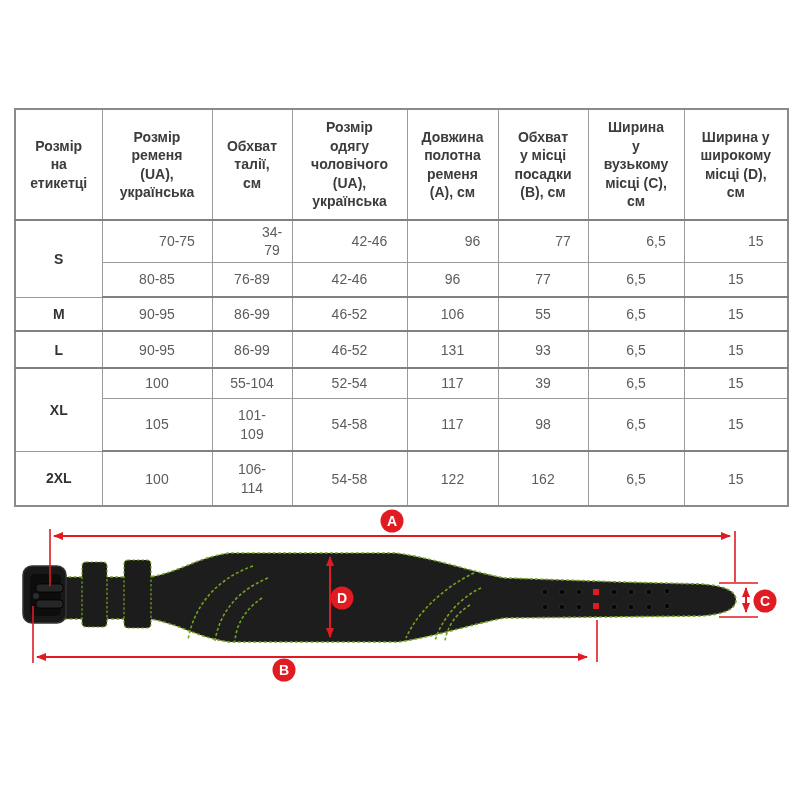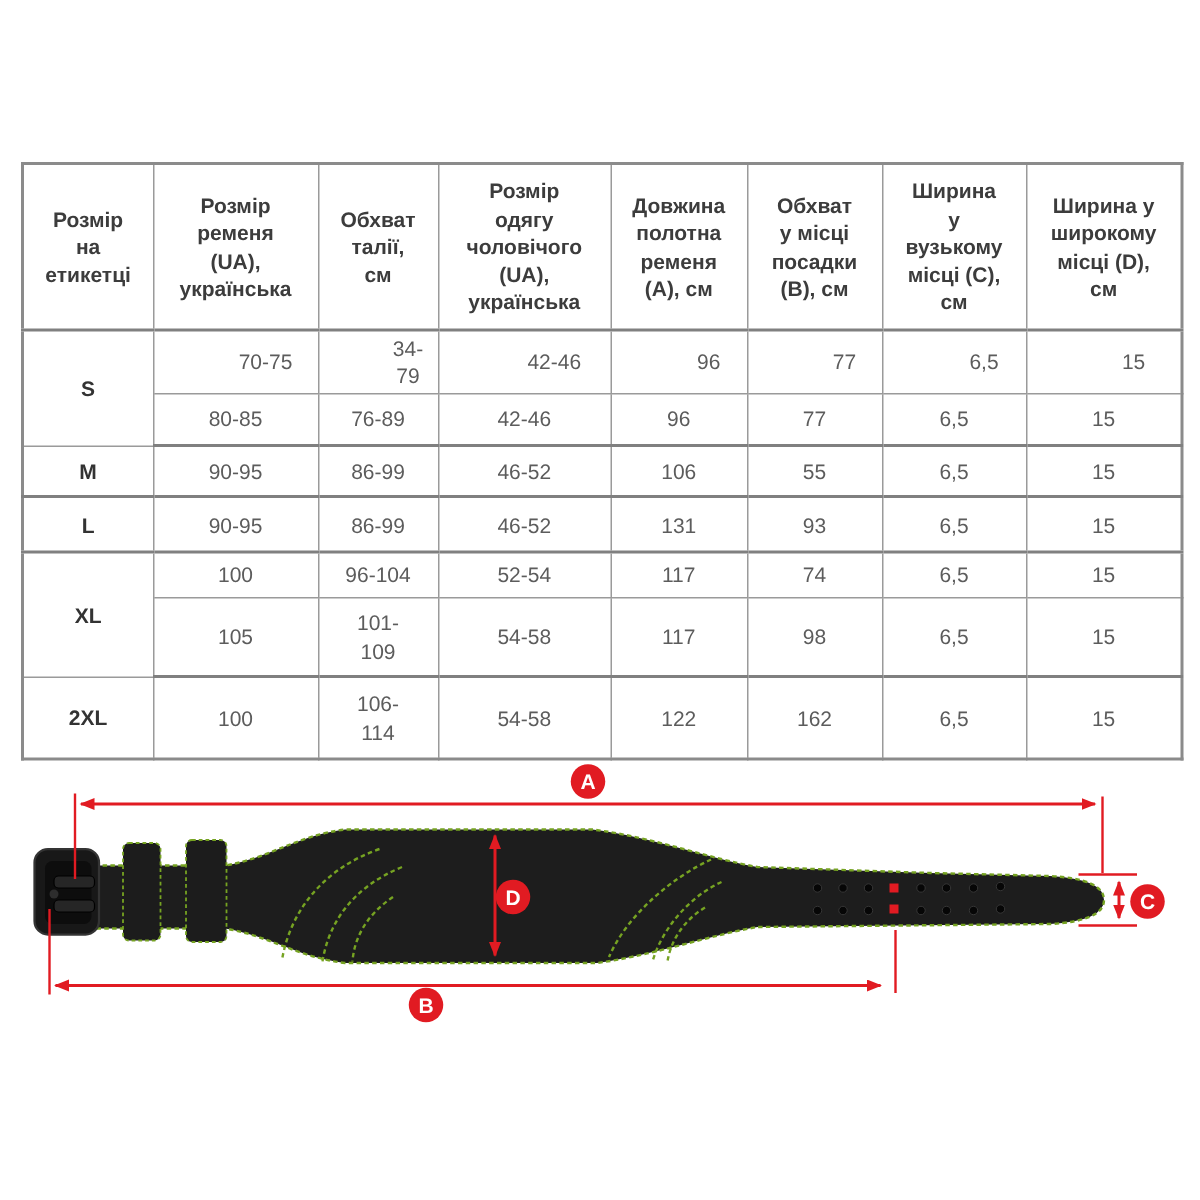--- a/index.html
+++ b/index.html
@@ -146,24 +146,24 @@
         <td>86-99</td>
         <td>46-52</td>
         <td>131</td>
         <td>93</td>
         <td>6,5</td>
         <td>15</td>
       </tr>
       <tr class="r5">
         <th class="row-label" rowspan="2">XL</th>
         <td>100</td>
-        <td>96-104</td>
+        <td>55-104</td>
         <td>52-54</td>
         <td>117</td>
-        <td>74</td>
+        <td>39</td>
         <td>6,5</td>
         <td>15</td>
       </tr>
       <tr class="r6 group-end">
         <td>105</td>
         <td>101-
 109</td>
         <td>54-58</td>
         <td>117</td>
         <td>98</td>

